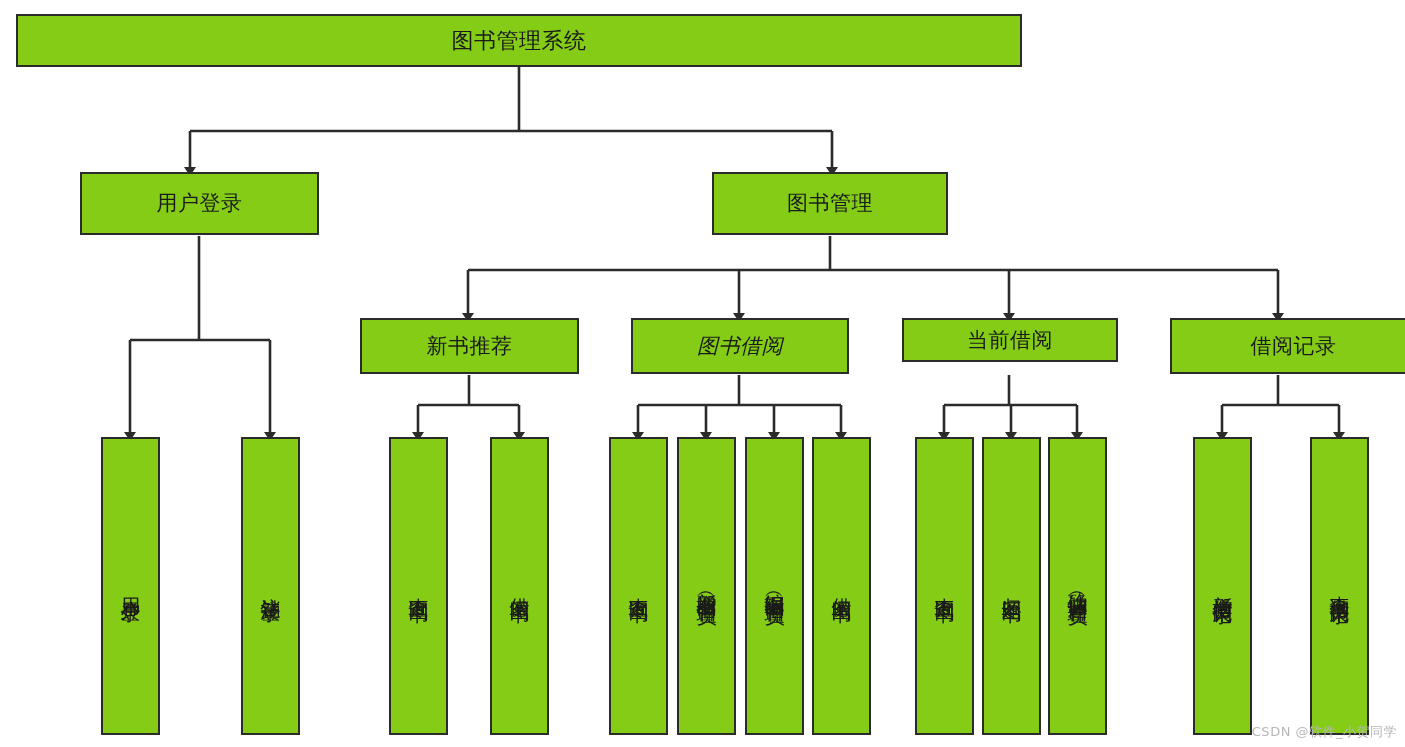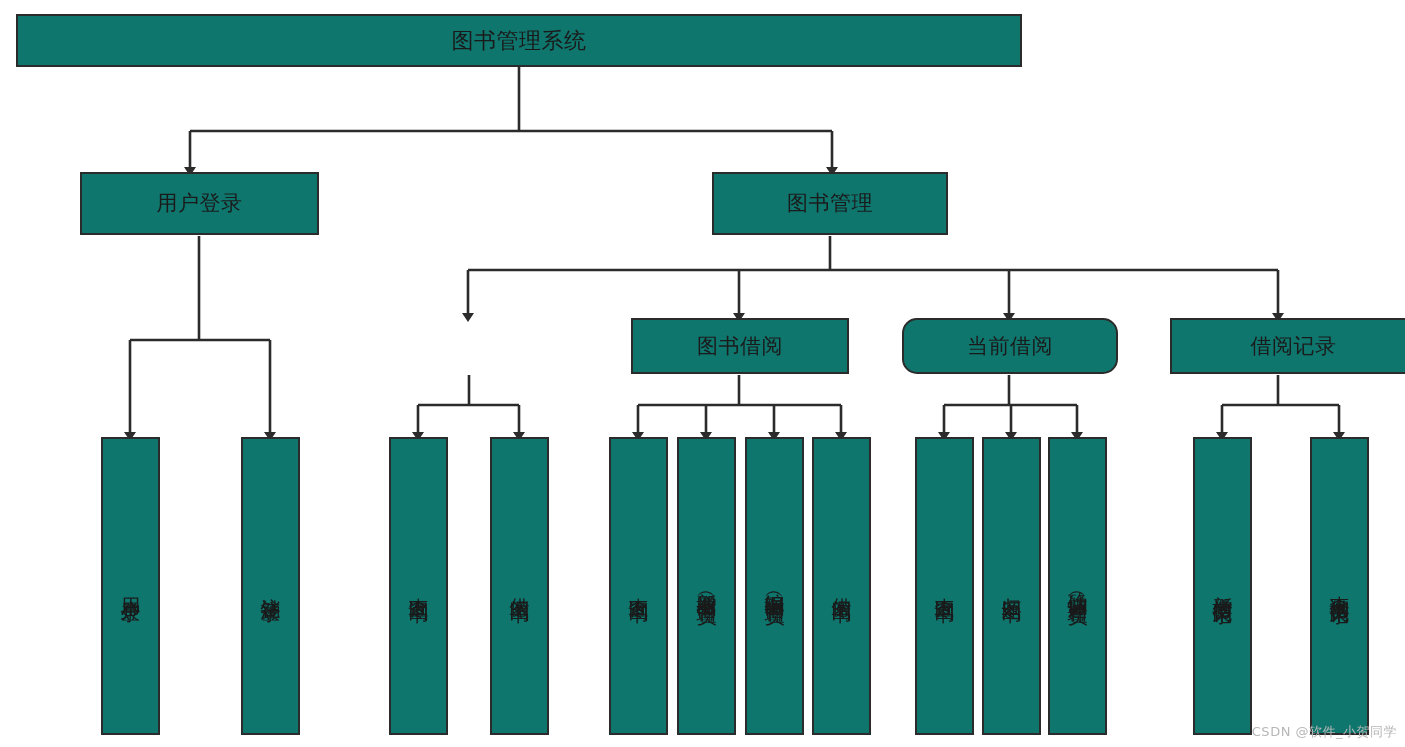--- a/index.html
+++ b/index.html
@@ -21,21 +21,21 @@
     position: absolute;
     left: 0;
     top: 0;
     width: 1405px;
     height: 747px;
   }
   .node {
     position: absolute;
     box-sizing: border-box;
     border: 2px solid #2b2b2b;
-    background: #0f766e;
+    background: #84cc16;
     display: flex;
     align-items: center;
     justify-content: center;
     color: #1a1a1a;
   }
   .node-label {
     font-size: 21px;
     line-height: 1.25;
     letter-spacing: 0.5px;
     white-space: nowrap;
@@ -132,26 +132,29 @@
   </div>
 
   <div class="node level1" style="left:80px; top:172px; width:239px; height:63px;">
     <span class="node-label">用户登录</span>
   </div>
 
   <div class="node level1" style="left:712px; top:172px; width:236px; height:63px;text-align:right;">
     <span class="node-label">图书管理</span>
   </div>
 
-
-  <div class="node level2" style="left:631px; top:318px; width:218px; height:56px;">
+  <div class="node level2" style="left:360px; top:318px; width:219px; height:56px;">
+    <span class="node-label">新书推荐</span>
+  </div>
+
+  <div class="node level2" style="left:631px; top:318px; width:218px; height:56px;font-style:italic;">
     <span class="node-label">图书借阅</span>
   </div>
 
-  <div class="node level2" style="left:902px; top:318px; width:216px; height:56px;border-radius:15px;">
+  <div class="node level2" style="left:902px; top:318px; width:216px; height:44px;">
     <span class="node-label">当前借阅</span>
   </div>
 
   <div class="node level2" style="left:1170px; top:318px; width:247px; height:56px;">
     <span class="node-label">借阅记录</span>
   </div>
 
   <div class="node vertical" style="left:101px; top:437px; width:59px; height:298px;">
     <span class="node-label">用户登录</span>
   </div>

